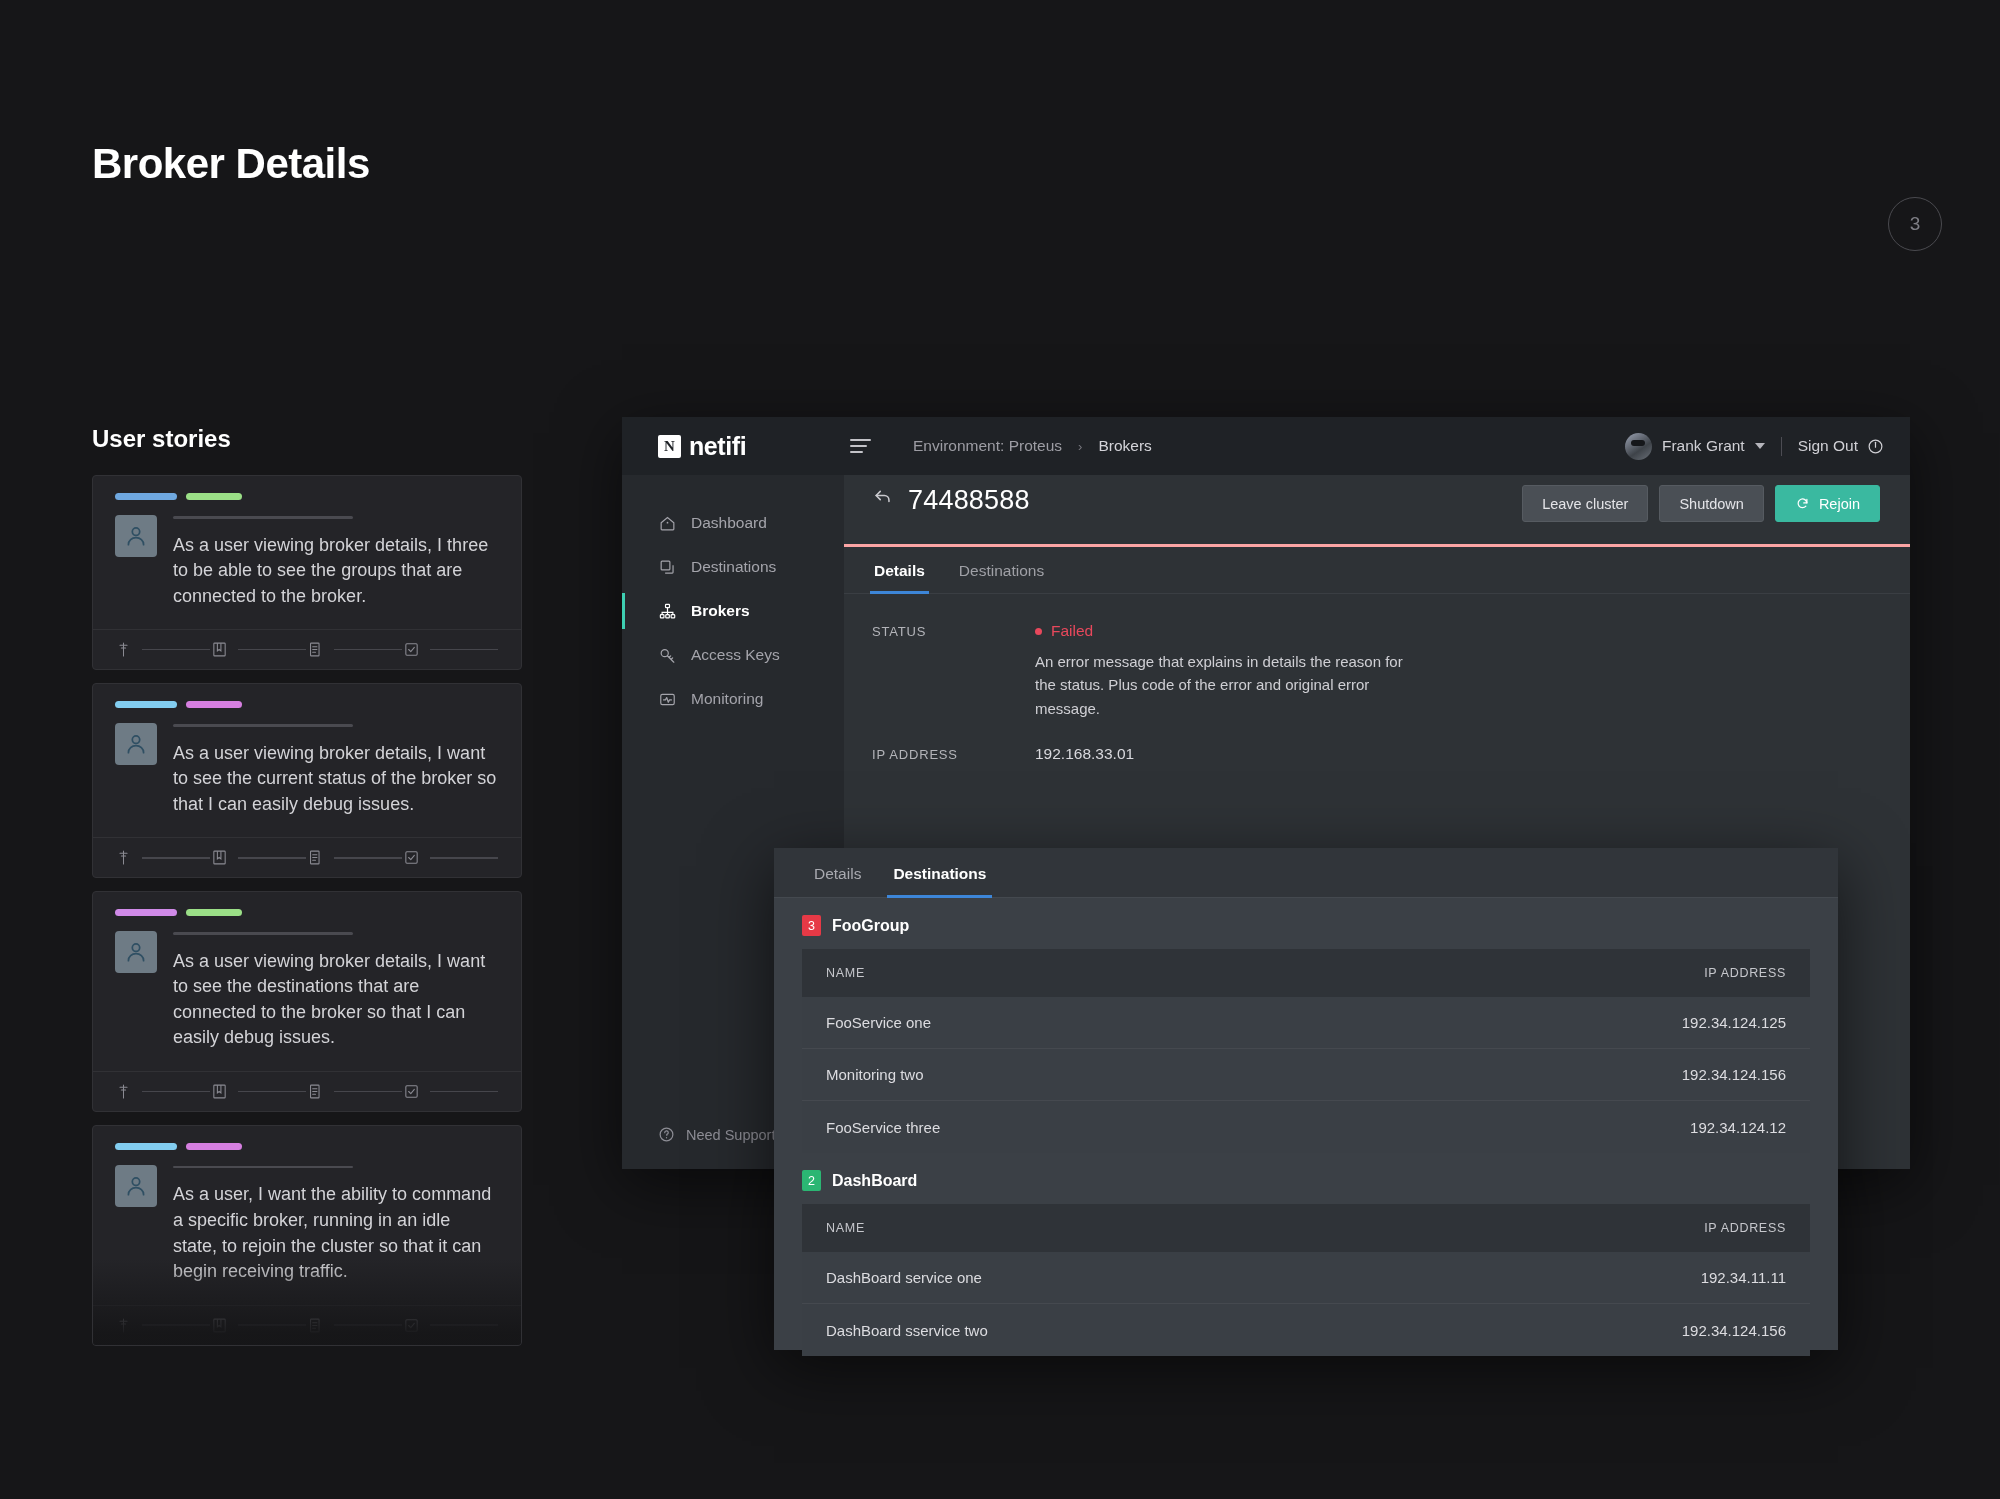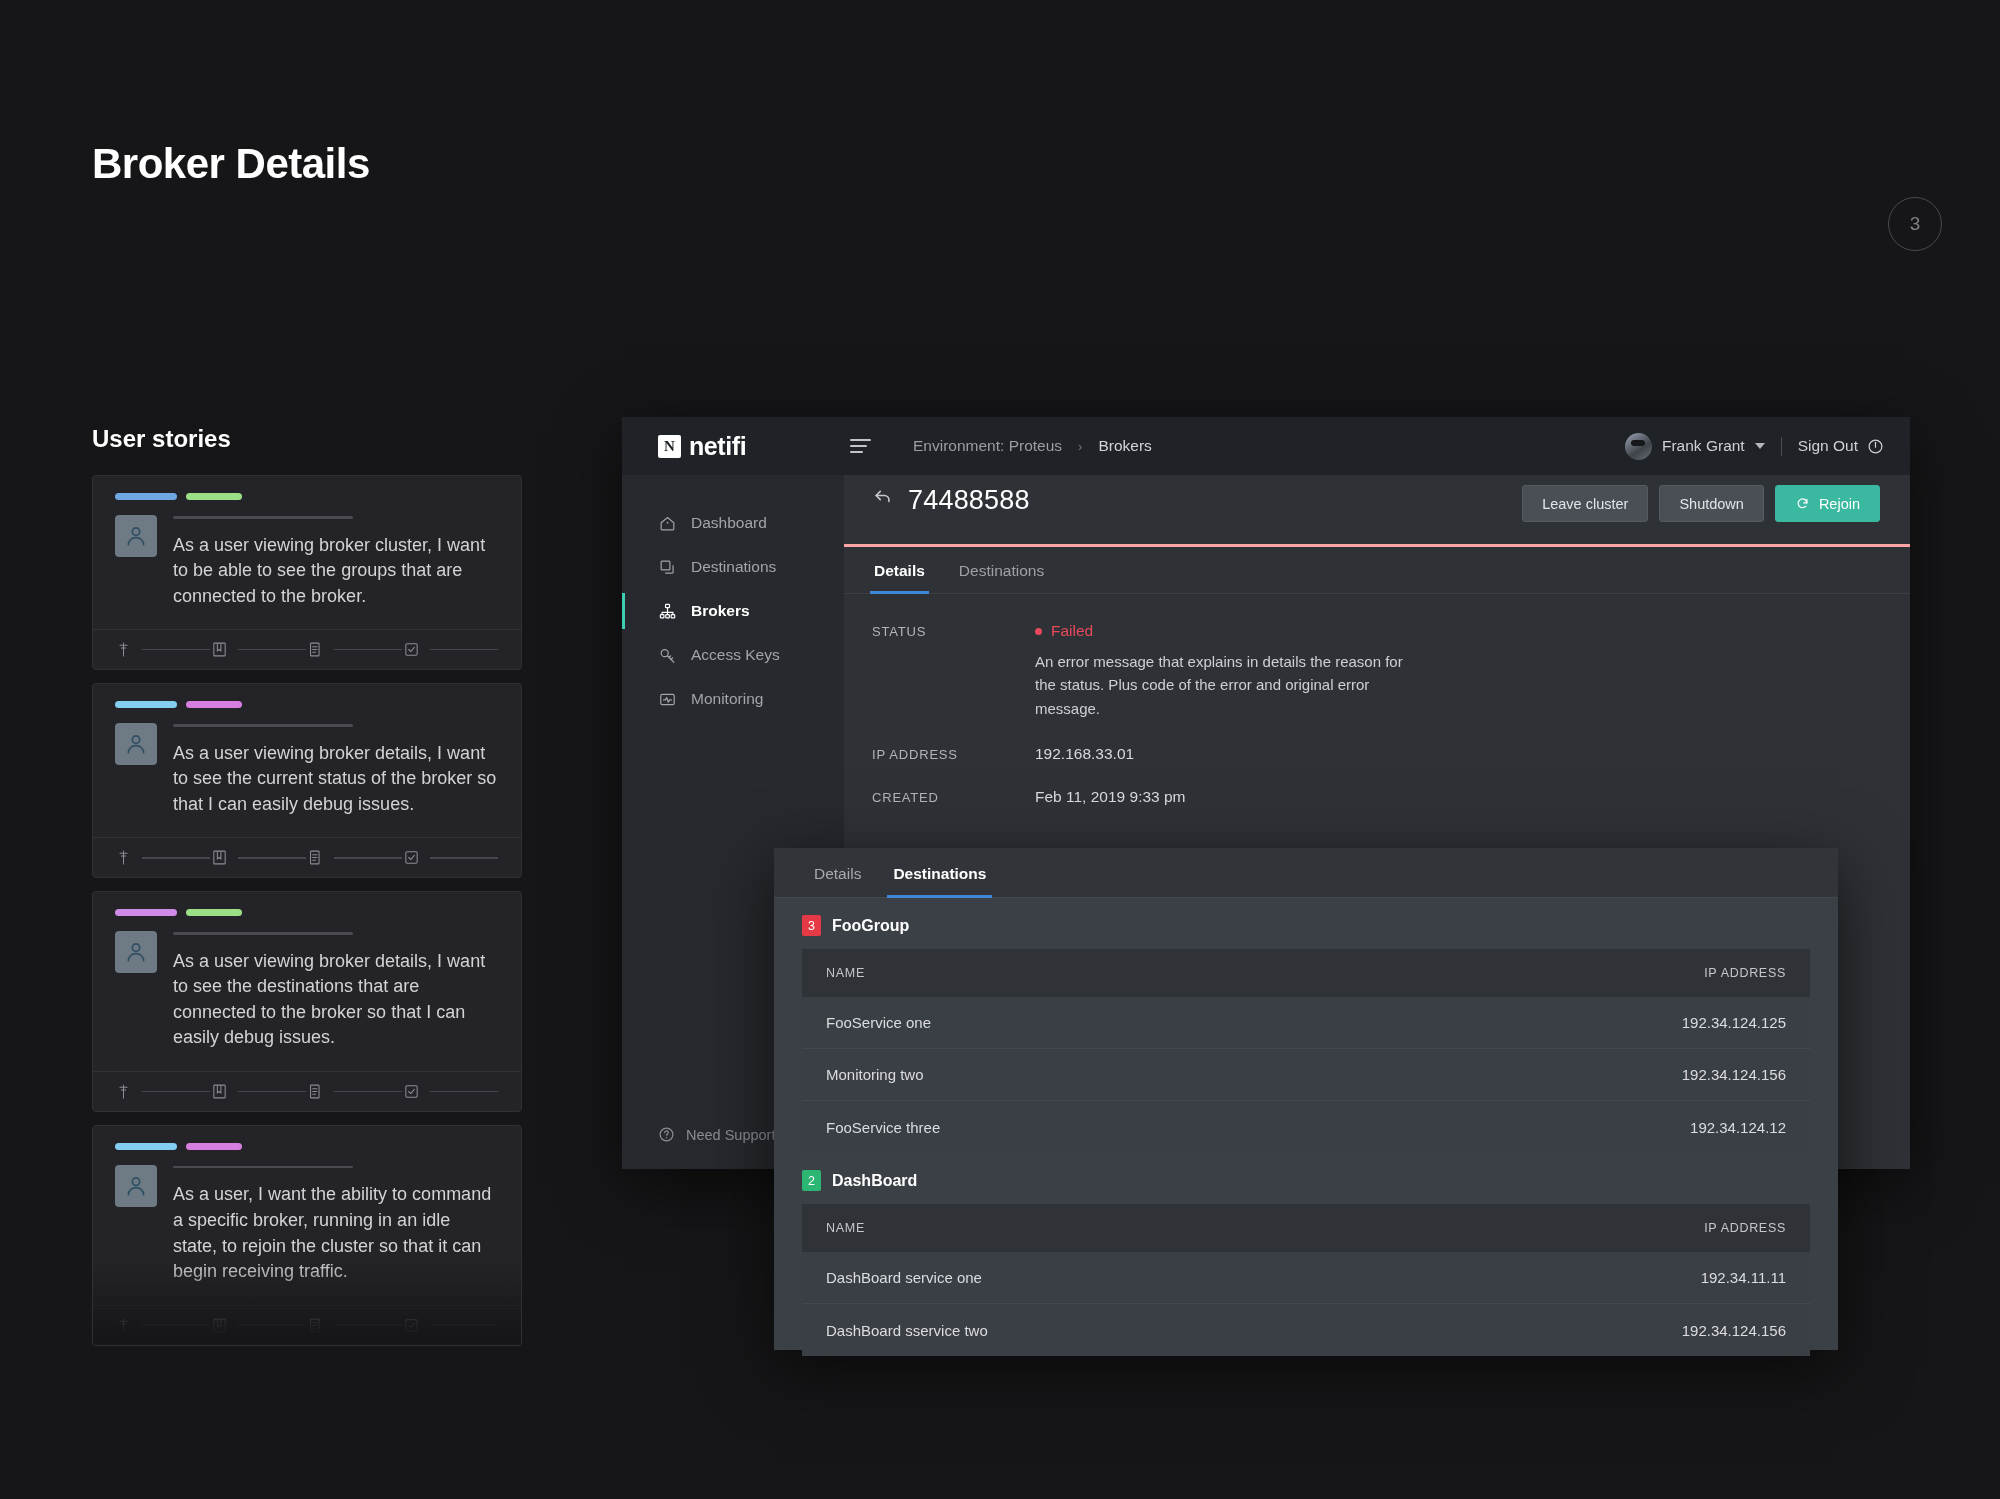--- a/index.html
+++ b/index.html
@@ -202,21 +202,21 @@
           </div>
           <div class="card-main">
             <span class="avatar">
               <svg viewBox="0 0 24 24" fill="none" stroke="#2f4f63" stroke-width="1.6">
                 <circle cx="12" cy="8" r="3.4"></circle>
                 <path d="M5 20c0-3.9 3.1-6.4 7-6.4s7 2.5 7 6.4" stroke-linecap="round"></path>
               </svg>
             </span>
             <div class="card-text-wrap">
               <div class="title-bar"></div>
-              <div class="card-text">As a user viewing broker cluster, I want to be able to see the groups that are connected to the broker.</div>
+              <div class="card-text">As a user viewing broker details, I three to be able to see the groups that are connected to the broker.</div>
             </div>
           </div>
         </div>
         <div class="card-footer">
           <span class="foot-item">
             <svg viewBox="0 0 24 24" fill="none" stroke="#8b8b93" stroke-width="1.5">
               <path d="M12 3v18M7 6h10M9 10h6" stroke-linecap="round"></path>
             </svg>
             <span class="foot-line"></span>
           </span>
@@ -515,24 +515,20 @@
                 <span class="dot"></span>
                 <span>Failed</span>
               </div>
               <div class="err-text">An error message that explains in details the reason for the status. Plus code of the error and original error message.</div>
             </div>
           </div>
           <div class="det-row">
             <div class="det-label">IP ADDRESS</div>
             <div class="det-value">192.168.33.01</div>
           </div>
-          <div class="det-row">
-            <div class="det-label">CREATED</div>
-            <div class="det-value">Feb 11, 2019 9:33 pm</div>
-          </div>
         </div>
       </div>
     </div>
   </div>
 
   <div class="dest-panel">
     <div class="dest-tabs" id="dest-tabs">
         <div class="dest-tab">Details</div>
         <div class="dest-tab active">Destinations</div>
       </div>

